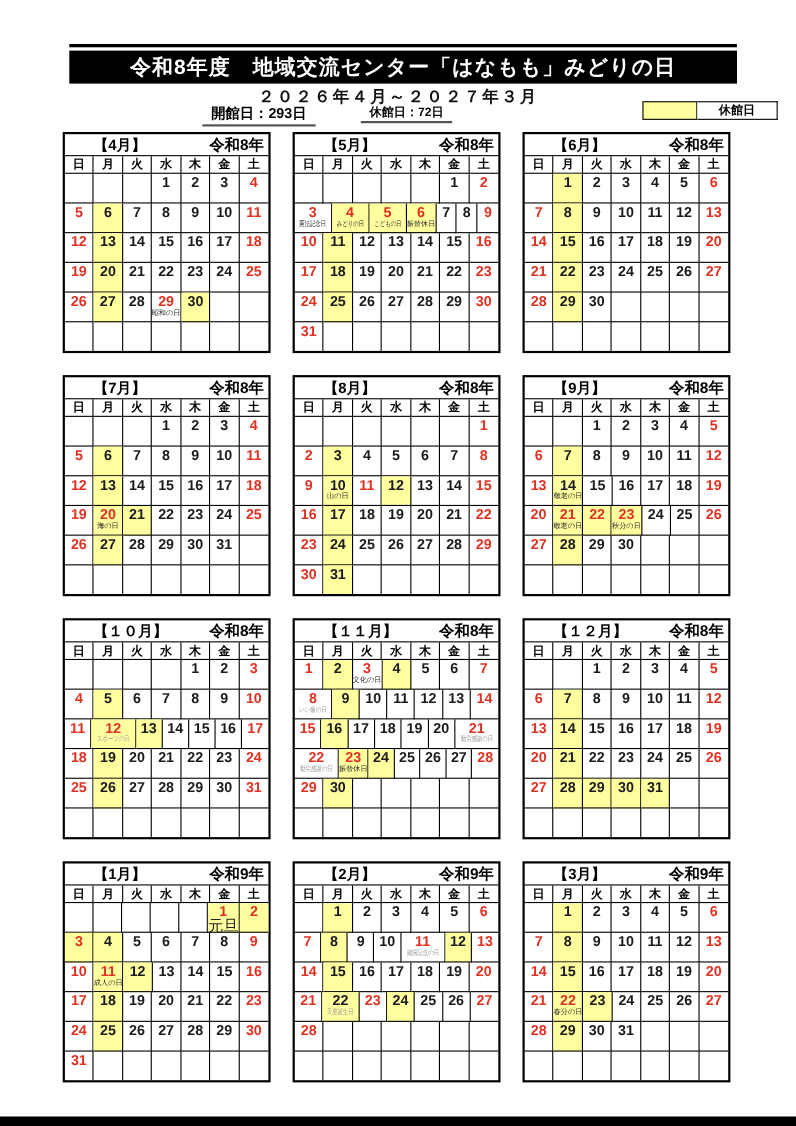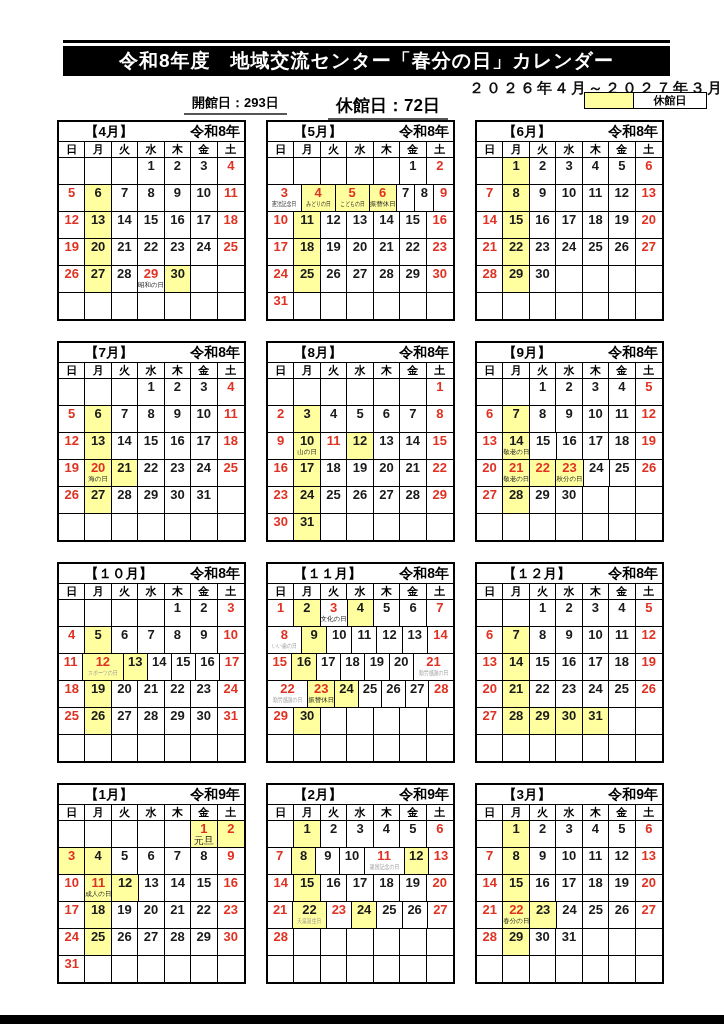--- a/index.html
+++ b/index.html
@@ -1,24 +1,24 @@
 <!DOCTYPE html>
 <html><head>
 <meta charset="utf-8">
 <style>
   html,body{margin:0;padding:0;width:724px;height:1024px;background:#fff;overflow:hidden;
     font-family:"Liberation Sans",sans-serif;position:relative;}
   .topline{position:absolute;left:63px;top:40px;width:607px;height:3px;background:#000;}
   .titlebar{position:absolute;left:63px;top:46px;width:607px;height:30px;background:#000;color:#fff;
     display:flex;align-items:center;justify-content:center;font-size:19px;font-weight:bold;letter-spacing:1px;}
-  .subtitle{position:absolute;left:0;top:79px;width:724px;text-align:right;font-size:15px;
+  .subtitle{position:absolute;left:0;top:79px;width:724px;text-align:center;font-size:15px;
     font-weight:bold;letter-spacing:2px;color:#111;}
   .opendays{position:absolute;left:152px;top:94px;font-size:13px;font-weight:bold;
     border-bottom:2px solid #555;padding:0 8px 1px;margin-left:32px;}
-  .closeddays{position:absolute;left:328px;top:94px;font-size:17px;font-weight:bold;
+  .closeddays{position:absolute;left:328px;top:94px;font-size:11px;font-weight:bold;
     border-bottom:2px solid #555;padding:0 8px 1px;}
   .legend{position:absolute;left:536px;top:92px;display:flex;height:17px;padding-left:48px;}
   .legend-swatch{width:48px;background:#ffffa0;border:1px solid #000;}
   .legend-labelbox{width:72px;border:1px solid #000;border-left:none;display:flex;
     align-items:center;justify-content:center;font-size:11px;font-weight:bold;background:#fff;}
   .months{position:absolute;left:57px;top:120px;display:grid;
     grid-template-columns:repeat(3,189px);column-gap:25px;row-gap:23px;gap:20px;}
   .month{width:189px;border:2px solid #000;background:#fff;box-sizing:border-box;}
   .mtitle{height:19px;border-bottom:1px solid #000;display:flex;align-items:center;
     justify-content:space-between;padding:0 4px 0 26px;}
@@ -31,29 +31,29 @@
   .cell{height:26px;border-right:1px solid #000;border-bottom:1px solid #000;
     display:flex;flex-direction:column;align-items:center;overflow:visible;}
   .cell:last-child{border-right:none;}
   .wrow:last-child .cell{border-bottom:none;}
   .closed{background:#ffffa0;}
   .num{font-size:13px;font-weight:bold;line-height:15px;color:#1a1a1a;}
   .num.red{color:#e03222;}
   .note{font-size:6.5px;line-height:7px;color:#222;white-space:nowrap;}
   .note.long{transform:scaleX(0.75);transform-origin:center;}
   .note.faint{color:#999;}
-  .note.lg{font-size:10px;line-height:10px;}
+  .note.lg{font-size:14px;line-height:10px;}
   .bottombar{position:absolute;left:0;bottom:0;width:724px;height:9px;background:#000;}
 </style>
 </head>
 <body>
 
 <div class="topline"></div>
 <div class="titlebar">
-  <span>令和8年度　地域交流センター「春分の日」カレンダー</span>
+  <span>令和8年度　地域交流センター「はなもも」みどりの日</span>
 </div>
 <div class="subtitle">２０２６年４月～２０２７年３月</div>
 <div class="opendays">開館日：293日</div>
 <div class="closeddays">休館日：72日</div>
 <div class="legend">
   <div class="legend-swatch"></div>
   <div class="legend-labelbox">休館日</div>
 </div>
 
 <div class="months">

